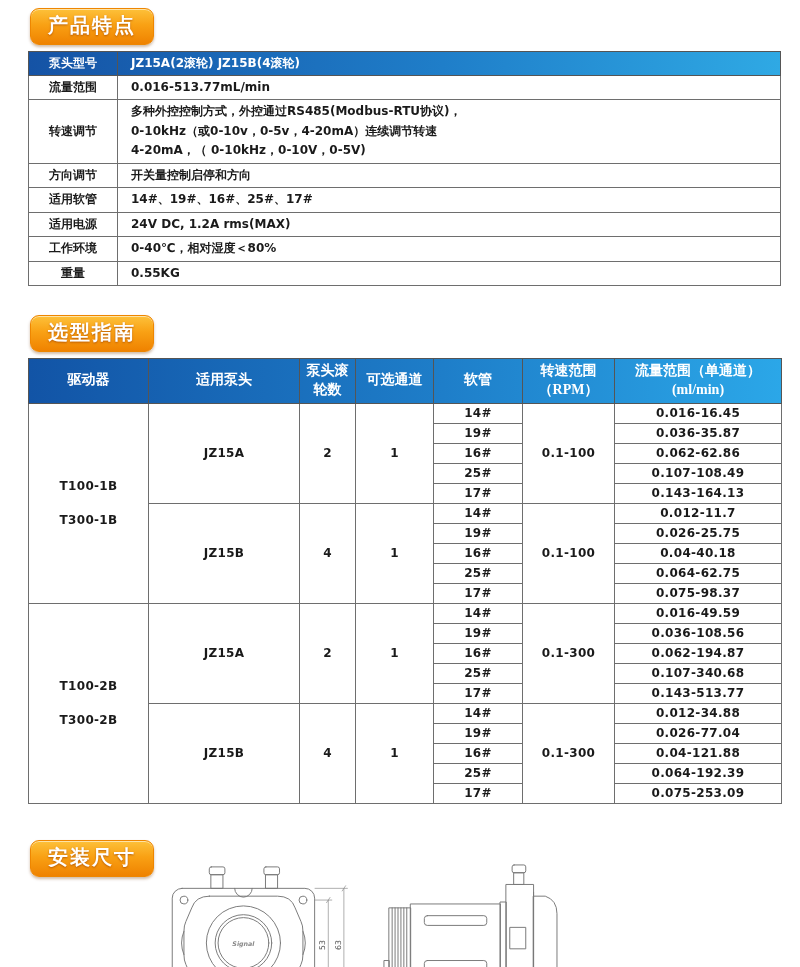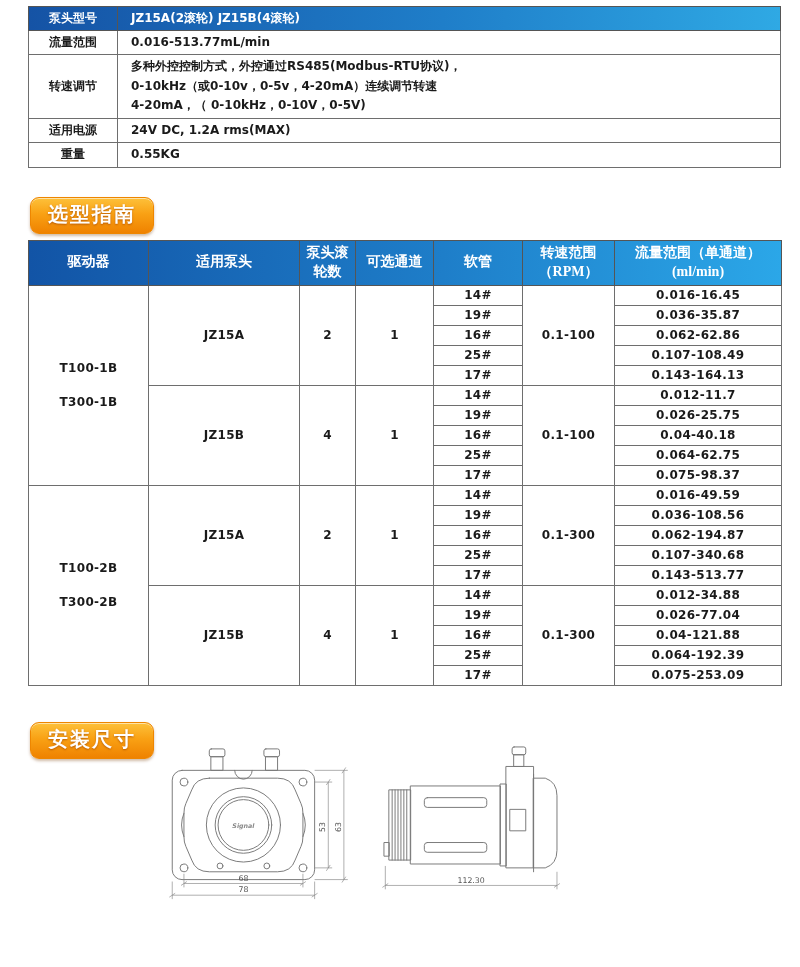--- a/index.html
+++ b/index.html
@@ -46,20 +46,21 @@
   .sk{fill:none;stroke:#787878;stroke-width:1;stroke-linejoin:round;stroke-linecap:round;}
   .skt{fill:none;stroke:#8a8a8a;stroke-width:.7;}
   .dim{fill:#555;font-size:8px;font-family:"DejaVu Sans",sans-serif;}
   .logo{fill:#8a8a8a;font-size:6.5px;font-style:italic;font-weight:bold;}
 </style>
 </head>
 <body>
 
 <div class="page">
 
+  <div><span class="badge b1">产品特点</span></div>
 
   <table class="ftable">
       <tbody>
         <tr class="f-head">
           <th class="f-label">泵头型号</th>
           <td class="f-value">JZ15A(2滚轮)  JZ15B(4滚轮)</td>
         </tr>
         <tr>
           <th class="f-label">流量范围</th>
           <td class="f-value">
@@ -68,23 +69,41 @@
         </tr>
         <tr>
           <th class="f-label">转速调节</th>
           <td class="f-value">
             <div class="f-line">多种外控控制方式，外控通过RS485(Modbus-RTU协议)，</div>
             <div class="f-line"> 0-10kHz（或0-10v，0-5v，4-20mA）连续调节转速</div>
             <div class="f-line">4-20mA，（ 0-10kHz，0-10V，0-5V)</div>
           </td>
         </tr>
         <tr>
+          <th class="f-label">方向调节</th>
+          <td class="f-value">
+            <div class="f-line">开关量控制启停和方向</div>
+          </td>
+        </tr>
+        <tr>
+          <th class="f-label">适用软管</th>
+          <td class="f-value">
+            <div class="f-line">14#、19#、16#、25#、17#</div>
+          </td>
+        </tr>
+        <tr>
           <th class="f-label">适用电源</th>
           <td class="f-value">
             <div class="f-line">24V DC, 1.2A rms(MAX)</div>
+          </td>
+        </tr>
+        <tr>
+          <th class="f-label">工作环境</th>
+          <td class="f-value">
+            <div class="f-line">0-40℃，相对湿度＜80%</div>
           </td>
         </tr>
         <tr>
           <th class="f-label">重量</th>
           <td class="f-value">
             <div class="f-line">0.55KG</div>
           </td>
         </tr>
       </tbody>
     </table>

